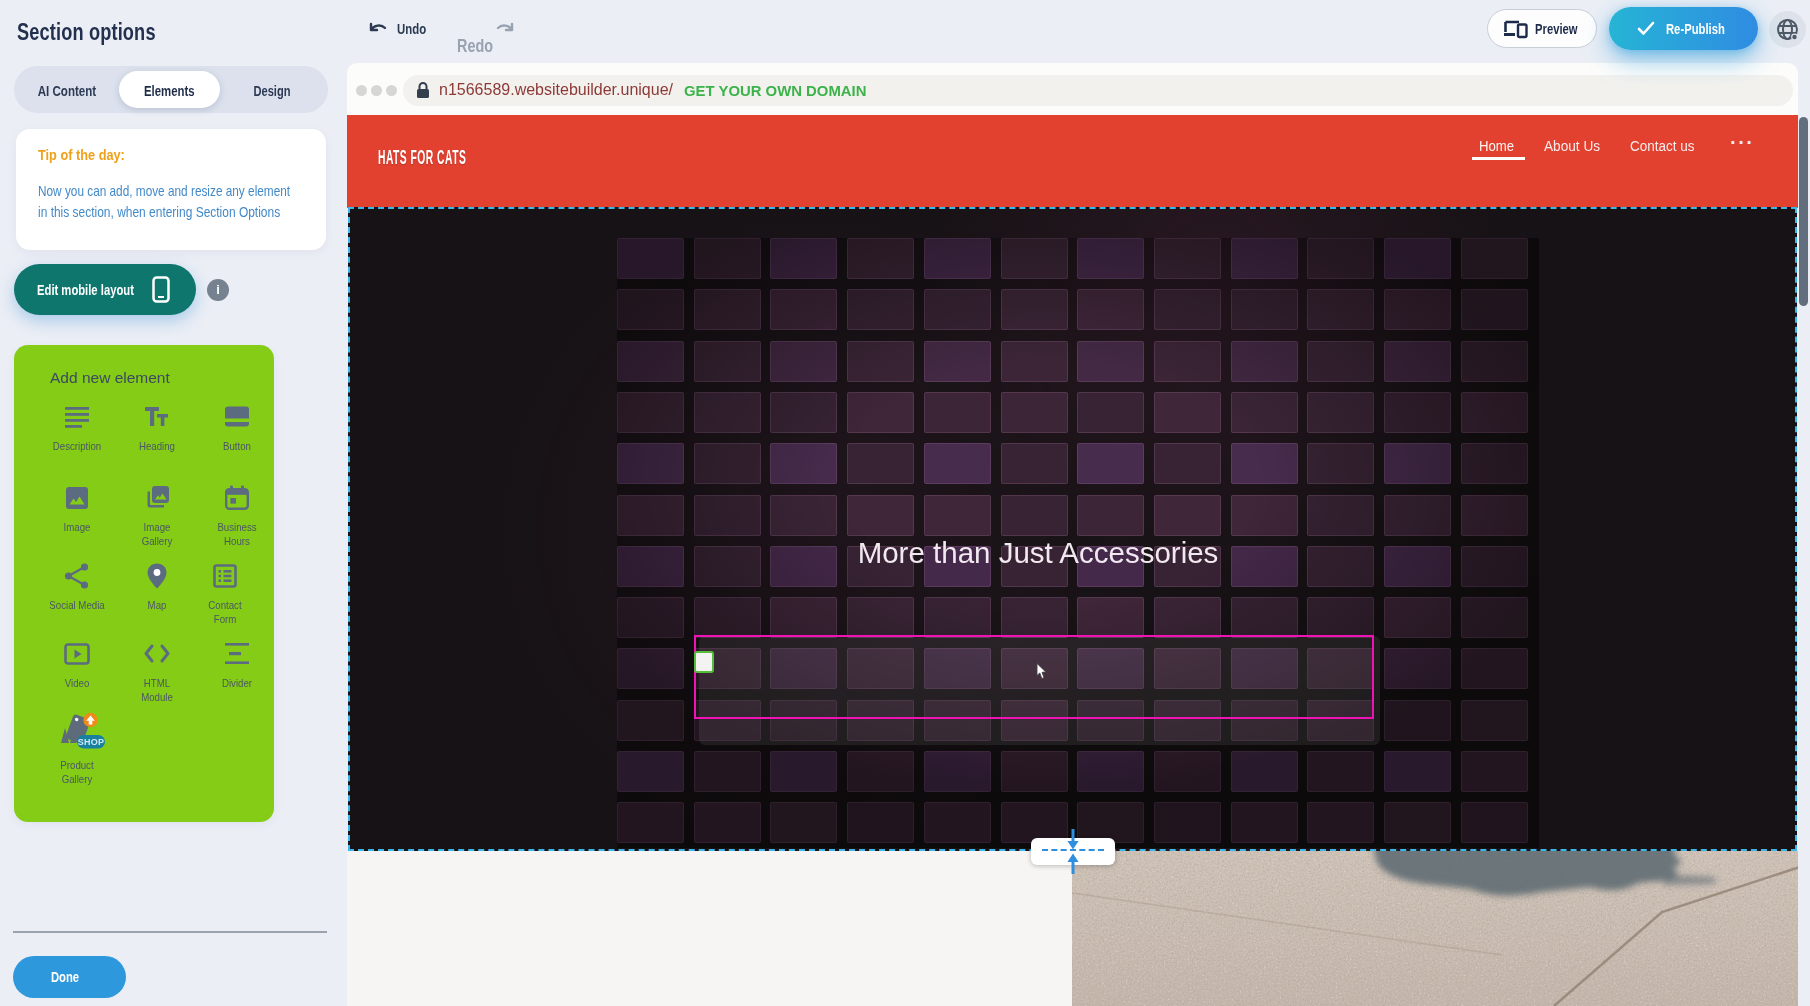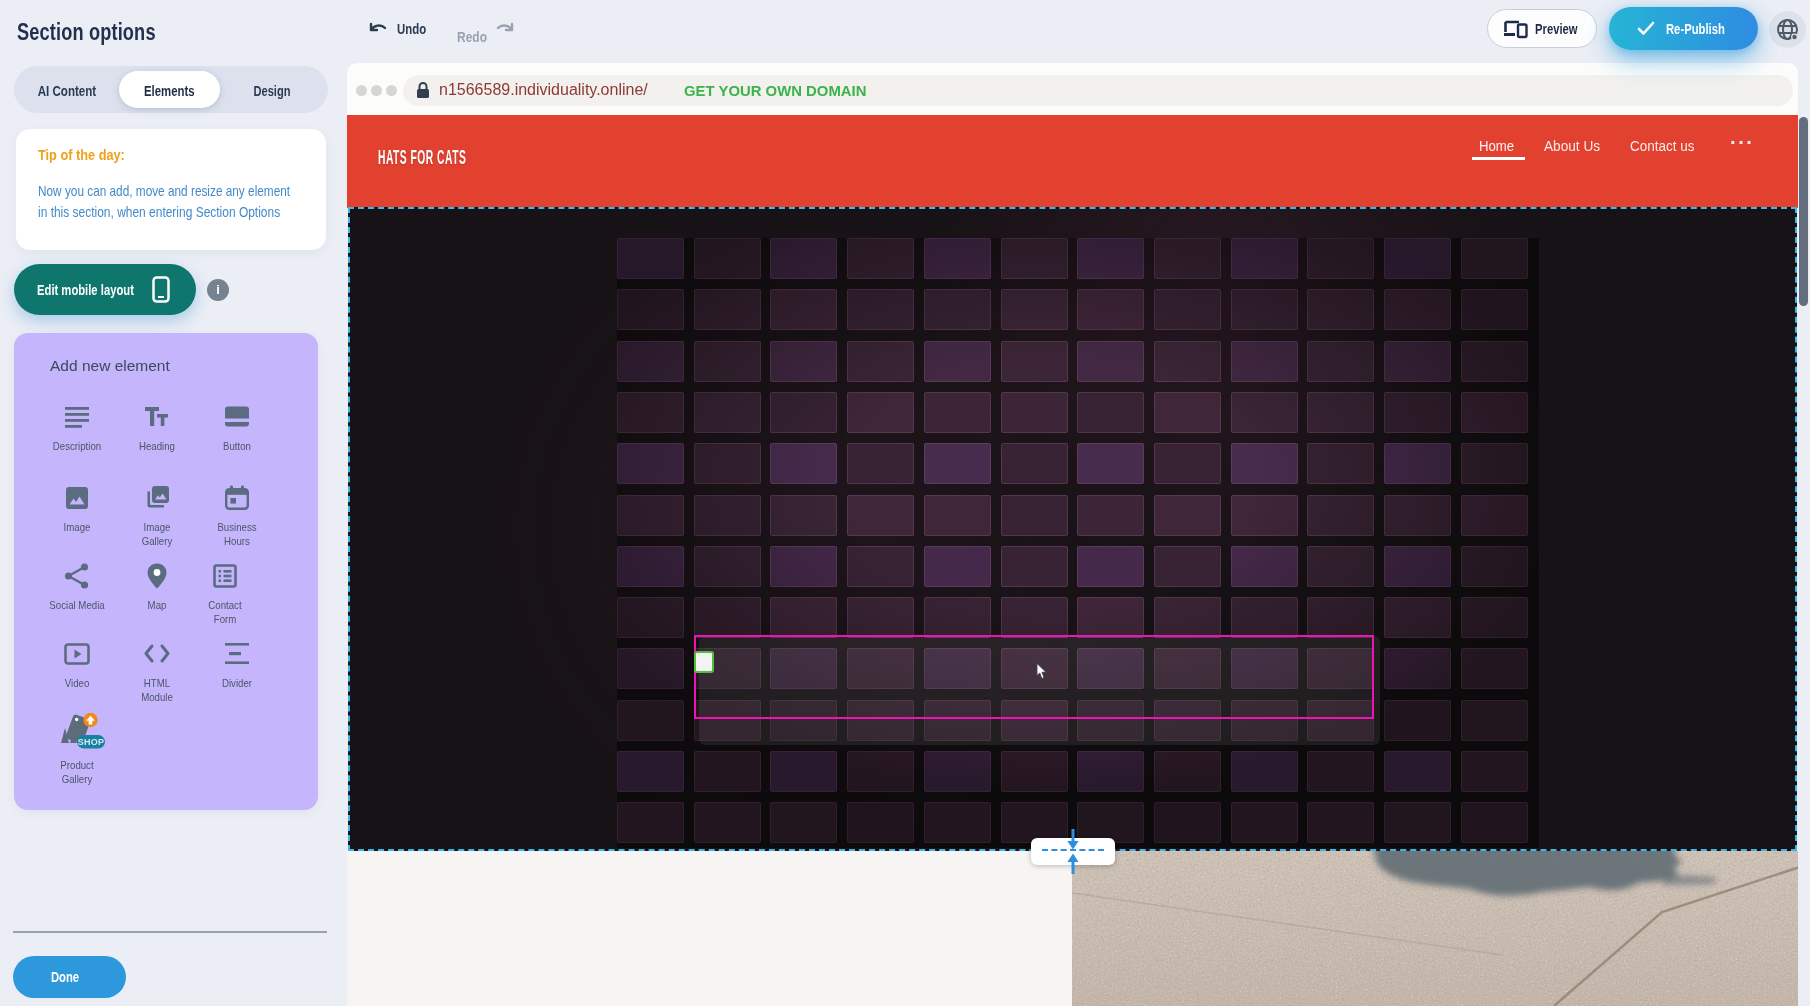--- a/index.html
+++ b/index.html
@@ -12,21 +12,21 @@
 </head>
 <body>
 
 <div class="abs" style="left:17px;top:19px;font-size:23px;font-weight:bold;color:#22304e;letter-spacing:.2px;"><span class="cx" style="transform:scaleX(.79)">Section options</span></div>
 
 <div class="abs" style="left:368px;top:20px;width:140px;height:20px;">
   <svg class="abs" style="left:0;top:1px;" width="23" height="16" viewBox="0 0 23 16">
     <path d="M3 9 C6 4, 13 3, 17 7 M3 9 L3 3 M3 9 L9 9" fill="none" stroke="#2b3a52" stroke-width="2.4" stroke-linecap="round" stroke-linejoin="round"></path>
   </svg>
   <span class="abs" style="left:29px;top:0;font-size:15px;font-weight:bold;color:#2b3a52;"><span class="cx" style="transform:scaleX(.76)">Undo</span></span>
-  <span class="abs" style="left:89px;top:8px;font-size:15px;font-weight:bold;color:#98a2b1;"><span class="cx" style="transform:scaleX(.8)">Redo</span></span>
+  <span class="abs" style="left:89px;top:16px;font-size:18px;font-weight:bold;color:#98a2b1;"><span class="cx" style="transform:scaleX(.8)">Redo</span></span>
   <svg class="abs" style="left:124px;top:1px;" width="23" height="16" viewBox="0 0 23 16">
     <path d="M20 9 C17 4, 10 3, 6 7 M20 9 L20 3 M20 9 L14 9" fill="none" stroke="#98a2b1" stroke-width="2.4" stroke-linecap="round" stroke-linejoin="round"></path>
   </svg>
 </div>
 
 <div class="abs" style="left:1487px;top:9px;width:110px;height:39px;border:1.5px solid #c8ced9;border-radius:20px;background:#fdfdfe;">
   <svg class="abs" style="left:15px;top:9px;" width="26" height="21" viewBox="0 0 26 21">
     <path d="M2.5 3 L2.5 13 M2.5 3 L16 3" fill="none" stroke="#1d2b4a" stroke-width="2.6"></path>
     <path d="M1 15.5 L12 15.5" stroke="#1d2b4a" stroke-width="3"></path>
     <rect x="15" y="5.5" width="8.5" height="12.5" rx="1.5" fill="#fdfdfe" stroke="#1d2b4a" stroke-width="2.4"></rect>
@@ -66,21 +66,21 @@
   <span class="abs" style="left:23px;top:17px;font-size:15px;font-weight:bold;color:#fff;"><span class="cx" style="transform:scaleX(.75)">Edit mobile layout</span></span>
   <svg class="abs" style="left:138px;top:12px;" width="18" height="27" viewBox="0 0 18 27">
     <rect x="1.5" y="1.5" width="15" height="24" rx="3.2" fill="none" stroke="#fff" stroke-width="2.5"></rect>
     <path d="M6 21 L12 21" stroke="#fff" stroke-width="2"></path>
   </svg>
 </div>
 <div class="abs" style="left:207px;top:279px;width:22px;height:22px;border-radius:50%;background:#76828f;text-align:center;">
   <span style="font-size:13px;font-weight:bold;color:#fff;line-height:22px;">i</span>
 </div>
 
-<div class="abs" style="left:14px;top:333px;width:304px;height:477px;border-radius:14px;background:#c4b5fd;box-shadow:0 3px 10px rgba(100,110,140,.08);">
+<div class="abs" style="left:14px;top:345px;width:260px;height:477px;border-radius:14px;background:#84cc16;box-shadow:0 3px 10px rgba(100,110,140,.08);">
   <div class="abs" style="left:36px;top:24px;font-size:15.5px;color:#3c4960;">Add new element</div>
 </div>
 
 <div id="icons">
     <div class="abs" style="left:37px;top:404px;width:80px;text-align:center;">
     <svg width="26" height="26" viewBox="0 0 26 26">
         <rect x="1" y="3" width="24" height="2.8" fill="#5b6b80"></rect>
         <rect x="1" y="9" width="24" height="2.8" fill="#5b6b80"></rect>
         <rect x="1" y="15" width="24" height="2.8" fill="#5b6b80"></rect>
         <rect x="1" y="21" width="17" height="2.8" fill="#5b6b80"></rect>
@@ -198,21 +198,21 @@
 
 <div class="abs" style="left:347px;top:63px;width:1451px;height:52px;background:#fcfcfb;border-radius:10px 10px 0 0;">
   <div class="abs" style="left:9px;top:22px;width:11px;height:11px;border-radius:50%;background:#d6d6d4;"></div>
   <div class="abs" style="left:24px;top:22px;width:11px;height:11px;border-radius:50%;background:#d6d6d4;"></div>
   <div class="abs" style="left:39px;top:22px;width:11px;height:11px;border-radius:50%;background:#d6d6d4;"></div>
   <div class="abs" style="left:56px;top:12px;width:1390px;height:31px;border-radius:16px;background:#f2f1ee;"></div>
   <svg class="abs" style="left:69px;top:19px;" width="14" height="17" viewBox="0 0 14 17">
     <rect x="1" y="7" width="12" height="9" rx="1.6" fill="#333f4e"></rect>
     <path d="M3.5 7 L3.5 4.5 A3.5 3.5 0 0 1 10.5 4.5 L10.5 7" fill="none" stroke="#333f4e" stroke-width="2"></path>
   </svg>
-  <span class="abs" style="left:92px;top:18px;font-size:16px;color:#8d3a37;">n1566589.individuality.online/</span>
+  <span class="abs" style="left:92px;top:18px;font-size:16px;color:#8d3a37;">n1566589.websitebuilder.unique/</span>
   <span class="abs" style="left:337px;top:19px;font-size:15.5px;font-weight:bold;color:#3cb34a;letter-spacing:0;"><span class="cx" style="transform:scaleX(.96)">GET YOUR OWN DOMAIN</span></span>
 </div>
 
 <div class="abs" style="left:347px;top:115px;width:1451px;height:93px;background:#e24130;">
   <div class="abs" style="left:31px;top:30px;font-size:21px;font-weight:bold;color:#fff;letter-spacing:1px;transform:scaleX(.49);transform-origin:left center;white-space:nowrap;text-shadow:0 1px 2px rgba(0,0,0,.2);">HATS FOR CATS</div>
   <span class="abs" style="left:1132px;top:22px;font-size:15.5px;color:#fdf3f1;"><span class="cx" style="transform:scaleX(.85)">Home</span></span>
   <div class="abs" style="left:1125px;top:42px;width:53px;height:2.5px;background:#fff;"></div>
   <span class="abs" style="left:1197px;top:22px;font-size:15.5px;color:#f8eceb;"><span class="cx" style="transform:scaleX(.88)">About Us</span></span>
   <span class="abs" style="left:1283px;top:22px;font-size:15.5px;color:#f8eceb;"><span class="cx" style="transform:scaleX(.87)">Contact us</span></span>
   <span class="abs" style="left:1383px;top:16px;font-size:20px;font-weight:bold;color:#f8eceb;letter-spacing:1.5px;">···</span>
@@ -362,20 +362,21 @@
       <div class="abs" style="left:306.8px;top:564.3px;width:67px;height:41px;background:#3f2639;border:1px solid rgba(150,105,145,.28);border-radius:2px;"></div>
       <div class="abs" style="left:383.5px;top:564.3px;width:67px;height:41px;background:#3f2639;border:1px solid rgba(150,105,145,.28);border-radius:2px;"></div>
       <div class="abs" style="left:460.2px;top:564.3px;width:67px;height:41px;background:#3b2536;border:1px solid rgba(150,105,145,.28);border-radius:2px;"></div>
       <div class="abs" style="left:536.9px;top:564.3px;width:67px;height:41px;background:#382334;border:1px solid rgba(150,105,145,.28);border-radius:2px;"></div>
       <div class="abs" style="left:613.6px;top:564.3px;width:67px;height:41px;background:#3f2639;border:1px solid rgba(150,105,145,.28);border-radius:2px;"></div>
       <div class="abs" style="left:690.3px;top:564.3px;width:67px;height:41px;background:#3f2639;border:1px solid rgba(150,105,145,.28);border-radius:2px;"></div>
       <div class="abs" style="left:767.0px;top:564.3px;width:67px;height:41px;background:#3b2536;border:1px solid rgba(150,105,145,.28);border-radius:2px;"></div>
       <div class="abs" style="left:843.7px;top:564.3px;width:67px;height:41px;background:#382334;border:1px solid rgba(150,105,145,.28);border-radius:2px;"></div>
     </div>
   <div class="abs" style="left:267px;top:29px;width:922px;height:610px;background:radial-gradient(ellipse 58% 52% at 47% 40%, rgba(0,0,0,0) 38%, rgba(0,0,0,.44) 97%);"></div>
+  <div class="abs" style="left:0;top:327px;width:1376px;text-align:center;font-size:29.5px;color:#f1e9ef;">More than Just Accessories</div>
 
   <div class="abs" style="left:349px;top:427px;width:681px;height:109px;border-radius:6px;background:rgba(255,255,255,.075);"></div>
   <div class="abs" style="left:344px;top:426px;width:680px;height:84px;border:2px solid #ef13b6;"></div>
   <div class="abs" style="left:344px;top:442px;width:20px;height:22px;background:#f3f3f3;border:2.5px solid #55bd3c;border-radius:3px;"></div>
   <svg class="abs" style="left:686px;top:454px;" width="11" height="17" viewBox="0 0 11 17">
     <path d="M1 0.5 L1 12.5 L3.8 10 L5.8 15.5 L8 14.6 L6 9.3 L9.8 9 Z" fill="#fff" stroke="#444" stroke-width="0.9"></path>
   </svg>
 </div>
 
 <div class="abs" style="left:347px;top:851px;width:1451px;height:155px;background:#f6f5f3;"></div>

